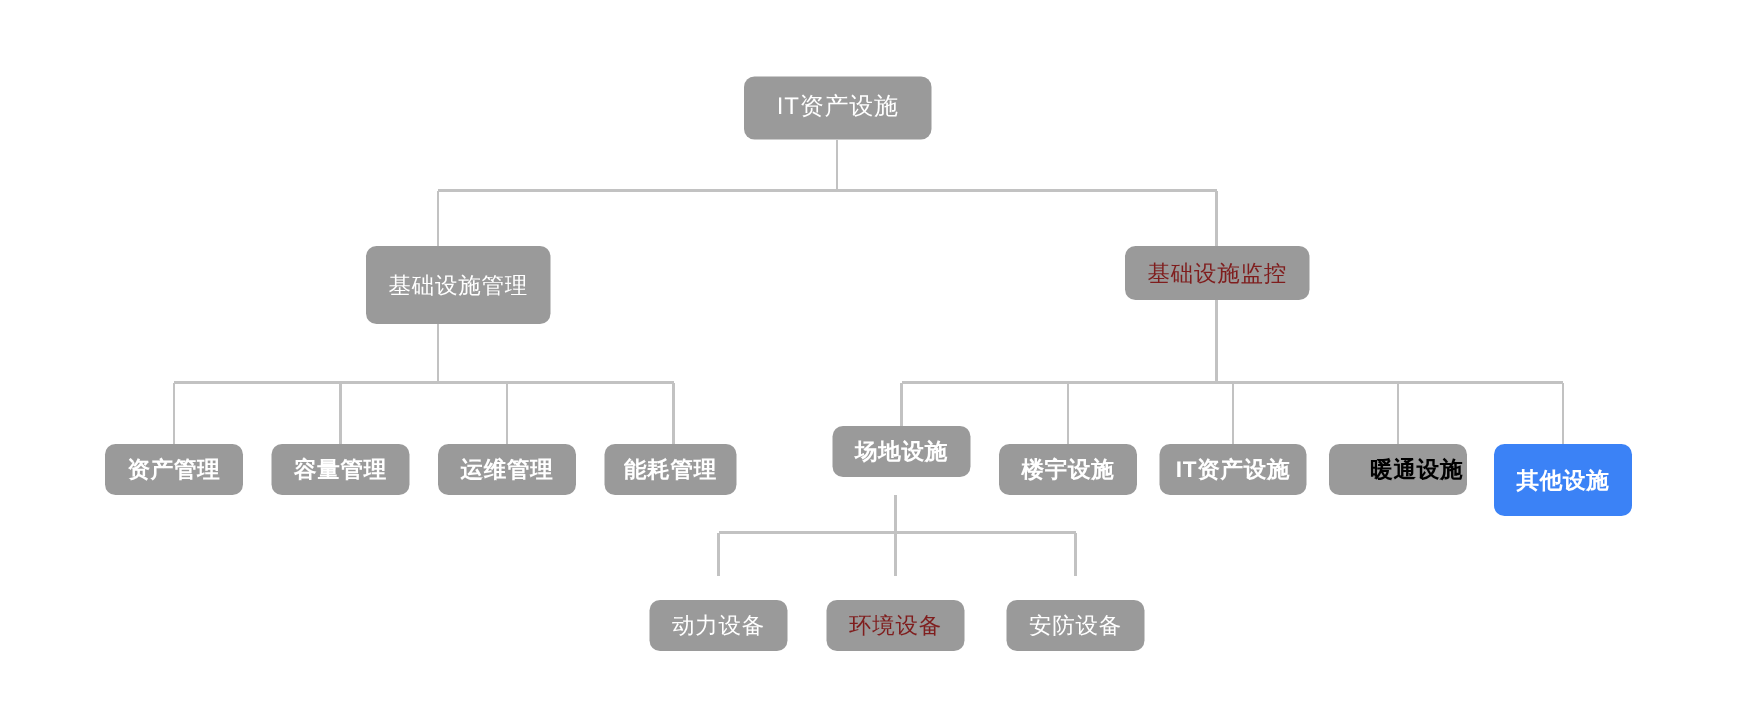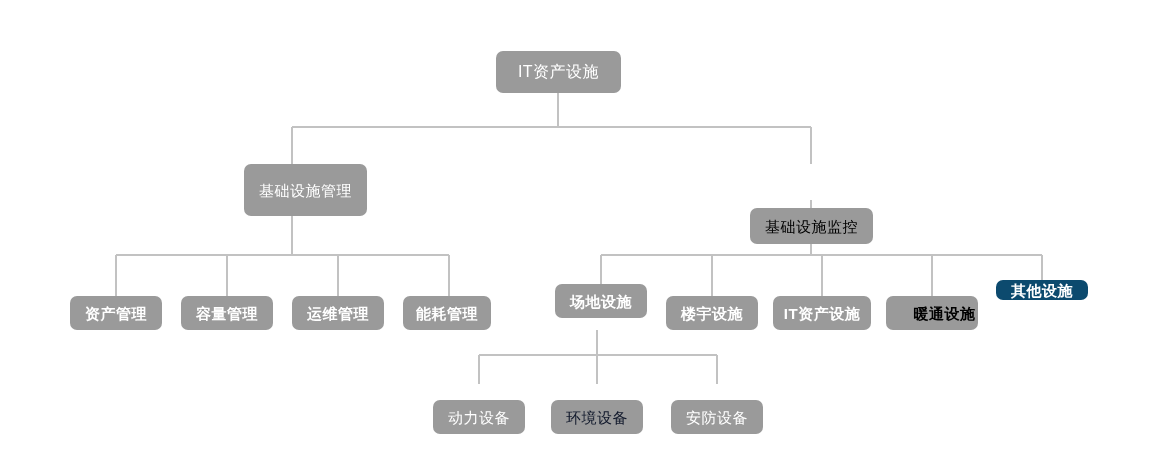--- a/index.html
+++ b/index.html
@@ -90,21 +90,21 @@
       </g>
   </svg>
 
   <div id="node-layer">
       <div class="node lvl-1" style="left: 496px; top: 51px; width: 125px; height: 42px; background: rgb(154, 154, 154); color: rgb(255, 255, 255);">
         <span class="node-label">IT资产设施</span>
       </div>
       <div class="node lvl-2" style="left: 231px; top: 164px; width: 123px; height: 52px; background: rgb(154, 154, 154); color: rgb(255, 255, 255); margin-left: 13px;">
         <span class="node-label">基础设施管理</span>
       </div>
-      <div class="node lvl-2" style="left: 750px; top: 164px; width: 123px; height: 36px; background: rgb(154, 154, 154); color: #000000; margin-top: 44px;">
+      <div class="node lvl-2" style="left: 750px; top: 164px; width: 123px; height: 36px; background: rgb(154, 154, 154); color: #7f1d1d;">
         <span class="node-label">基础设施监控</span>
       </div>
       <div class="node lvl-3" style="left: 70px; top: 296px; width: 92px; height: 34px; background: rgb(154, 154, 154); color: rgb(255, 255, 255);">
         <span class="node-label">资产管理</span>
       </div>
       <div class="node lvl-3" style="left: 181px; top: 296px; width: 92px; height: 34px; background: rgb(154, 154, 154); color: rgb(255, 255, 255);">
         <span class="node-label">容量管理</span>
       </div>
       <div class="node lvl-3" style="left: 292px; top: 296px; width: 92px; height: 34px; background: rgb(154, 154, 154); color: rgb(255, 255, 255);">
         <span class="node-label">运维管理</span>
@@ -117,27 +117,27 @@
       </div>
       <div class="node lvl-3" style="left: 666px; top: 296px; width: 92px; height: 34px; background: rgb(154, 154, 154); color: rgb(255, 255, 255);">
         <span class="node-label">楼宇设施</span>
       </div>
       <div class="node lvl-3" style="left: 773px; top: 296px; width: 98px; height: 34px; background: rgb(154, 154, 154); color: rgb(255, 255, 255);">
         <span class="node-label">IT资产设施</span>
       </div>
       <div class="node lvl-3" style="left: 886px; top: 296px; width: 92px; height: 34px; background: rgb(154, 154, 154); color: #000000; padding-left: 25px;">
         <span class="node-label">暖通设施</span>
       </div>
-      <div class="node lvl-3" style="left: 996px; top: 280px; width: 92px; height: 20px; background: #0c4a6e; color: rgb(255, 255, 255);">
+      <div class="node lvl-3" style="left: 996px; top: 296px; width: 92px; height: 48px; background: #3b82f6; color: rgb(255, 255, 255);">
         <span class="node-label">其他设施</span>
       </div>
       <div class="node lvl-4" style="left: 433px; top: 384px; width: 92px; height: 34px; background: rgb(154, 154, 154); color: rgb(255, 255, 255);">
         <span class="node-label">动力设备</span>
       </div>
-      <div class="node lvl-4" style="left: 551px; top: 384px; width: 92px; height: 34px; background: rgb(154, 154, 154); color: #0f172a;">
+      <div class="node lvl-4" style="left: 551px; top: 384px; width: 92px; height: 34px; background: rgb(154, 154, 154); color: #7f1d1d;">
         <span class="node-label">环境设备</span>
       </div>
       <div class="node lvl-4" style="left: 671px; top: 384px; width: 92px; height: 34px; background: rgb(154, 154, 154); color: rgb(255, 255, 255);">
         <span class="node-label">安防设备</span>
       </div>
     </div>
 
 </div>
 
 </body></html>

